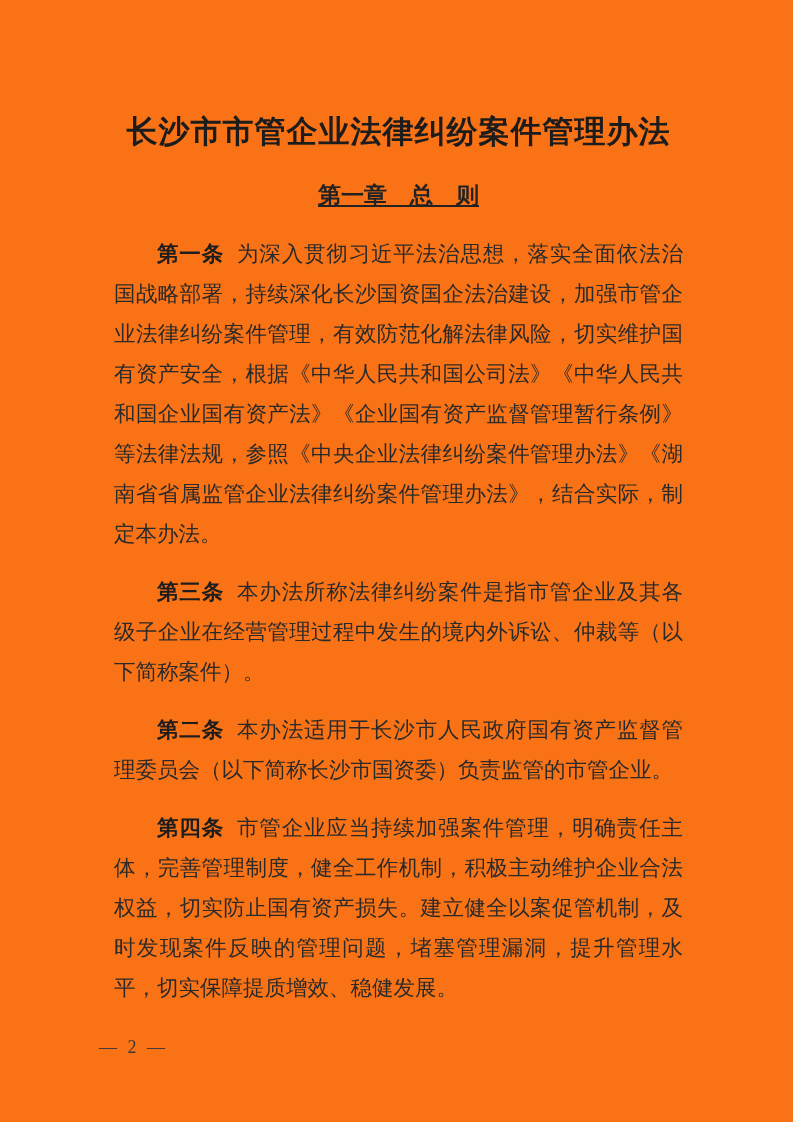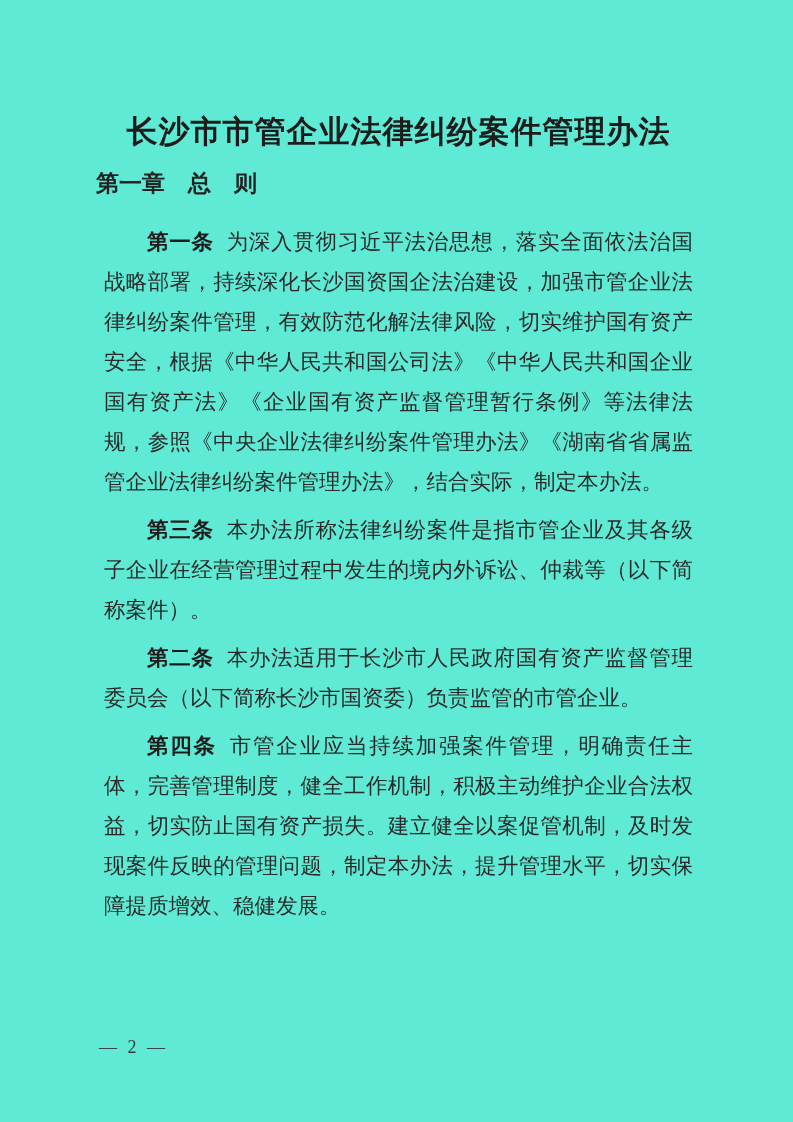--- a/index.html
+++ b/index.html
@@ -5,21 +5,21 @@
   html, body {
     margin: 0;
     padding: 0;
     background: #ffffff;
   }
   .page {
     position: relative;
     width: 793px;
     height: 1122px;
     margin: 0 auto;
-    background: #5eead4;
+    background: #f97316;
     overflow: hidden;
     font-family: "Liberation Serif", "DejaVu Serif", serif;
     color: #262626;
     box-sizing: border-box;
   }
   .content {
     position: absolute;
     left: 96px;
     right: 92px;
     top: 110px;
@@ -27,34 +27,36 @@
   .doc-title {
     margin: 0;
     font-size: 31px;
     font-weight: 700;
     line-height: 44px;
     text-align: center;
     letter-spacing: 1px;
     color: #1c1c1c;
   }
   .chapter-heading {
-    margin: 14px 0 0 0;
+    margin: 26px 0 0 0;
     font-size: 23px;
     font-weight: 700;
     line-height: 32px;
+    text-align: center;
     color: #222222;
+    text-decoration: underline;
   }
   .body-text {
     margin-top: 22px;
     font-size: 21.5px;
     line-height: 40px;
     text-align: justify;
   }
   .article {
-    margin: 8px;
+    margin: 18px;
     text-indent: 2em;
     color: #2a2a2a;
   }
   .article-label {
     font-weight: 700;
     color: #1d1d1d;
     margin-right: 0.6em;
   }
   .page-footer {
     position: absolute;
@@ -77,20 +79,20 @@
     <h2 class="chapter-heading">第一章　总　则</h2>
 
     <div class="body-text">
 
       <p class="article"><span class="article-label">第一条</span><span>为深入贯彻习近平法治思想，落实全面依法治国战略部署，持续深化长沙国资国企法治建设，加强市管企业法律纠纷案件管理，有效防范化解法律风险，切实维护国有资产安全，根据《中华人民共和国公司法》《中华人民共和国企业国有资产法》《企业国有资产监督管理暂行条例》等法律法规，参照《中央企业法律纠纷案件管理办法》《湖南省省属监管企业法律纠纷案件管理办法》，结合实际，制定本办法。</span></p>
 
       <p class="article"><span class="article-label">第三条</span><span>本办法所称法律纠纷案件是指市管企业及其各级子企业在经营管理过程中发生的境内外诉讼、仲裁等（以下简称案件）。</span></p>
 
       <p class="article"><span class="article-label">第二条</span><span>本办法适用于长沙市人民政府国有资产监督管理委员会（以下简称长沙市国资委）负责监管的市管企业。</span></p>
 
-      <p class="article"><span class="article-label">第四条</span><span>市管企业应当持续加强案件管理，明确责任主体，完善管理制度，健全工作机制，积极主动维护企业合法权益，切实防止国有资产损失。建立健全以案促管机制，及时发现案件反映的管理问题，制定本办法，提升管理水平，切实保障提质增效、稳健发展。</span></p>
+      <p class="article"><span class="article-label">第四条</span><span>市管企业应当持续加强案件管理，明确责任主体，完善管理制度，健全工作机制，积极主动维护企业合法权益，切实防止国有资产损失。建立健全以案促管机制，及时发现案件反映的管理问题，堵塞管理漏洞，提升管理水平，切实保障提质增效、稳健发展。</span></p>
 
 
     </div>
   </div>
 
   <div class="page-footer">— 2 —</div>
 </div>
 
 </body></html>

